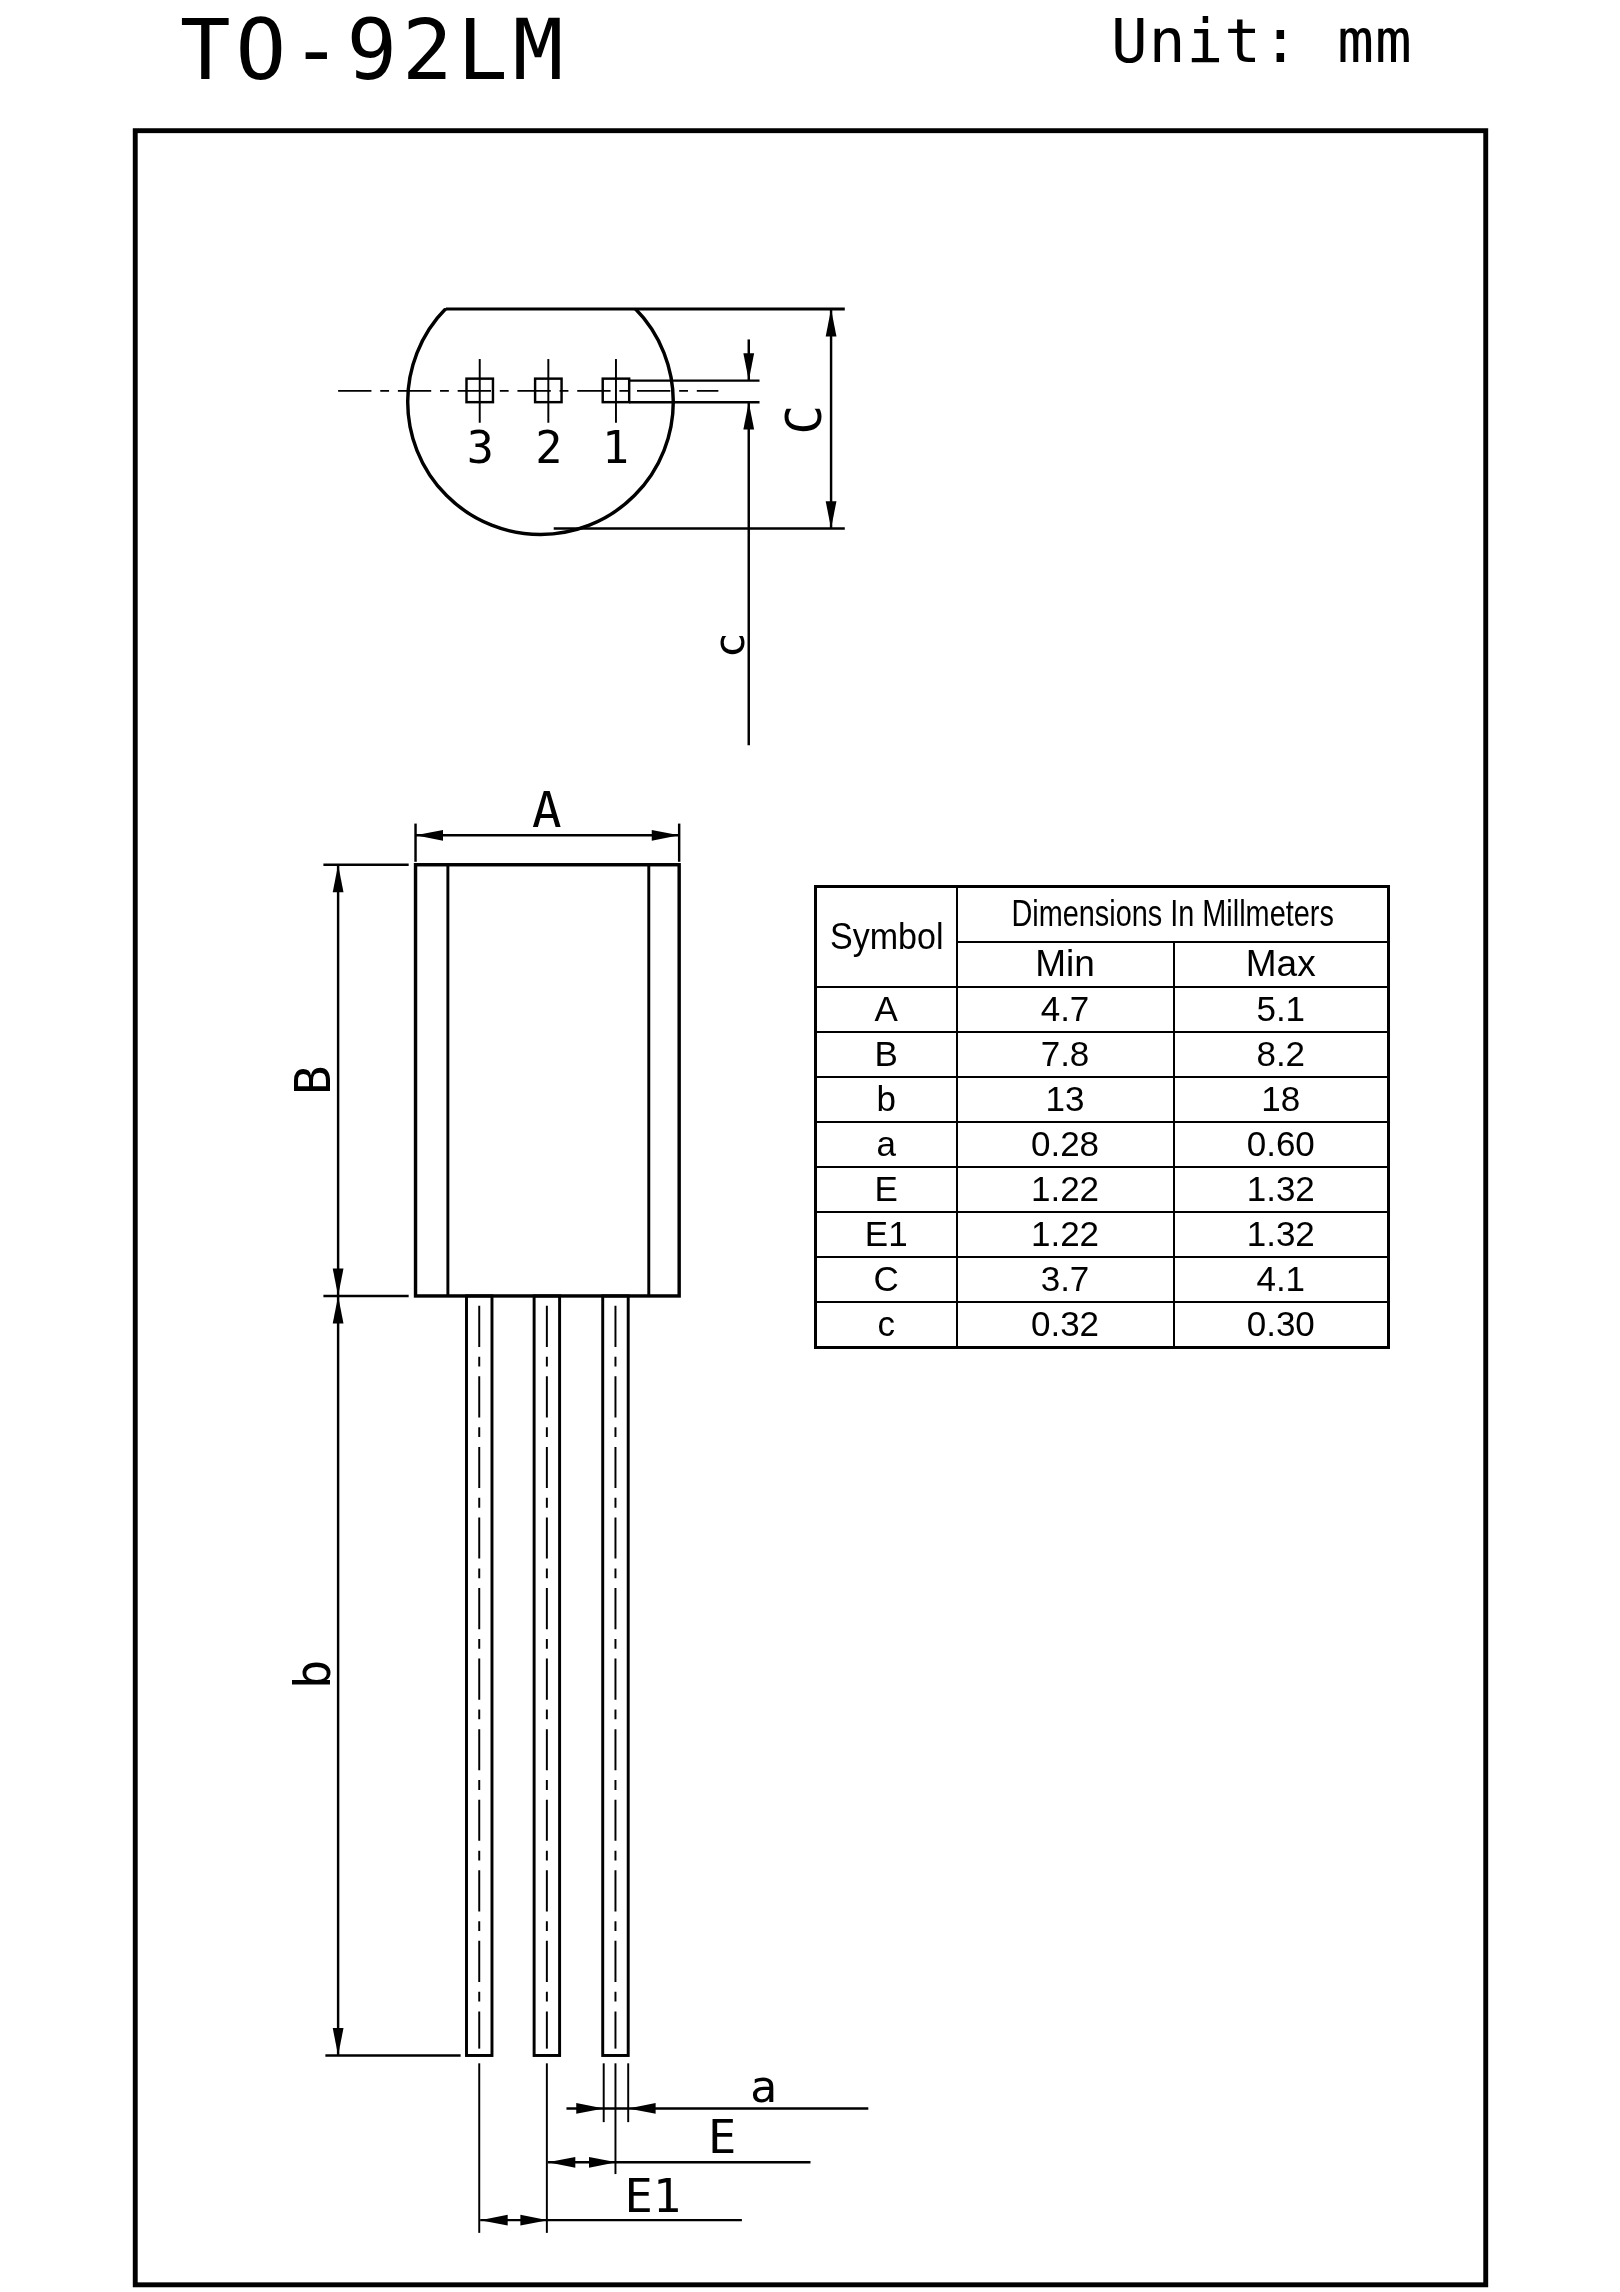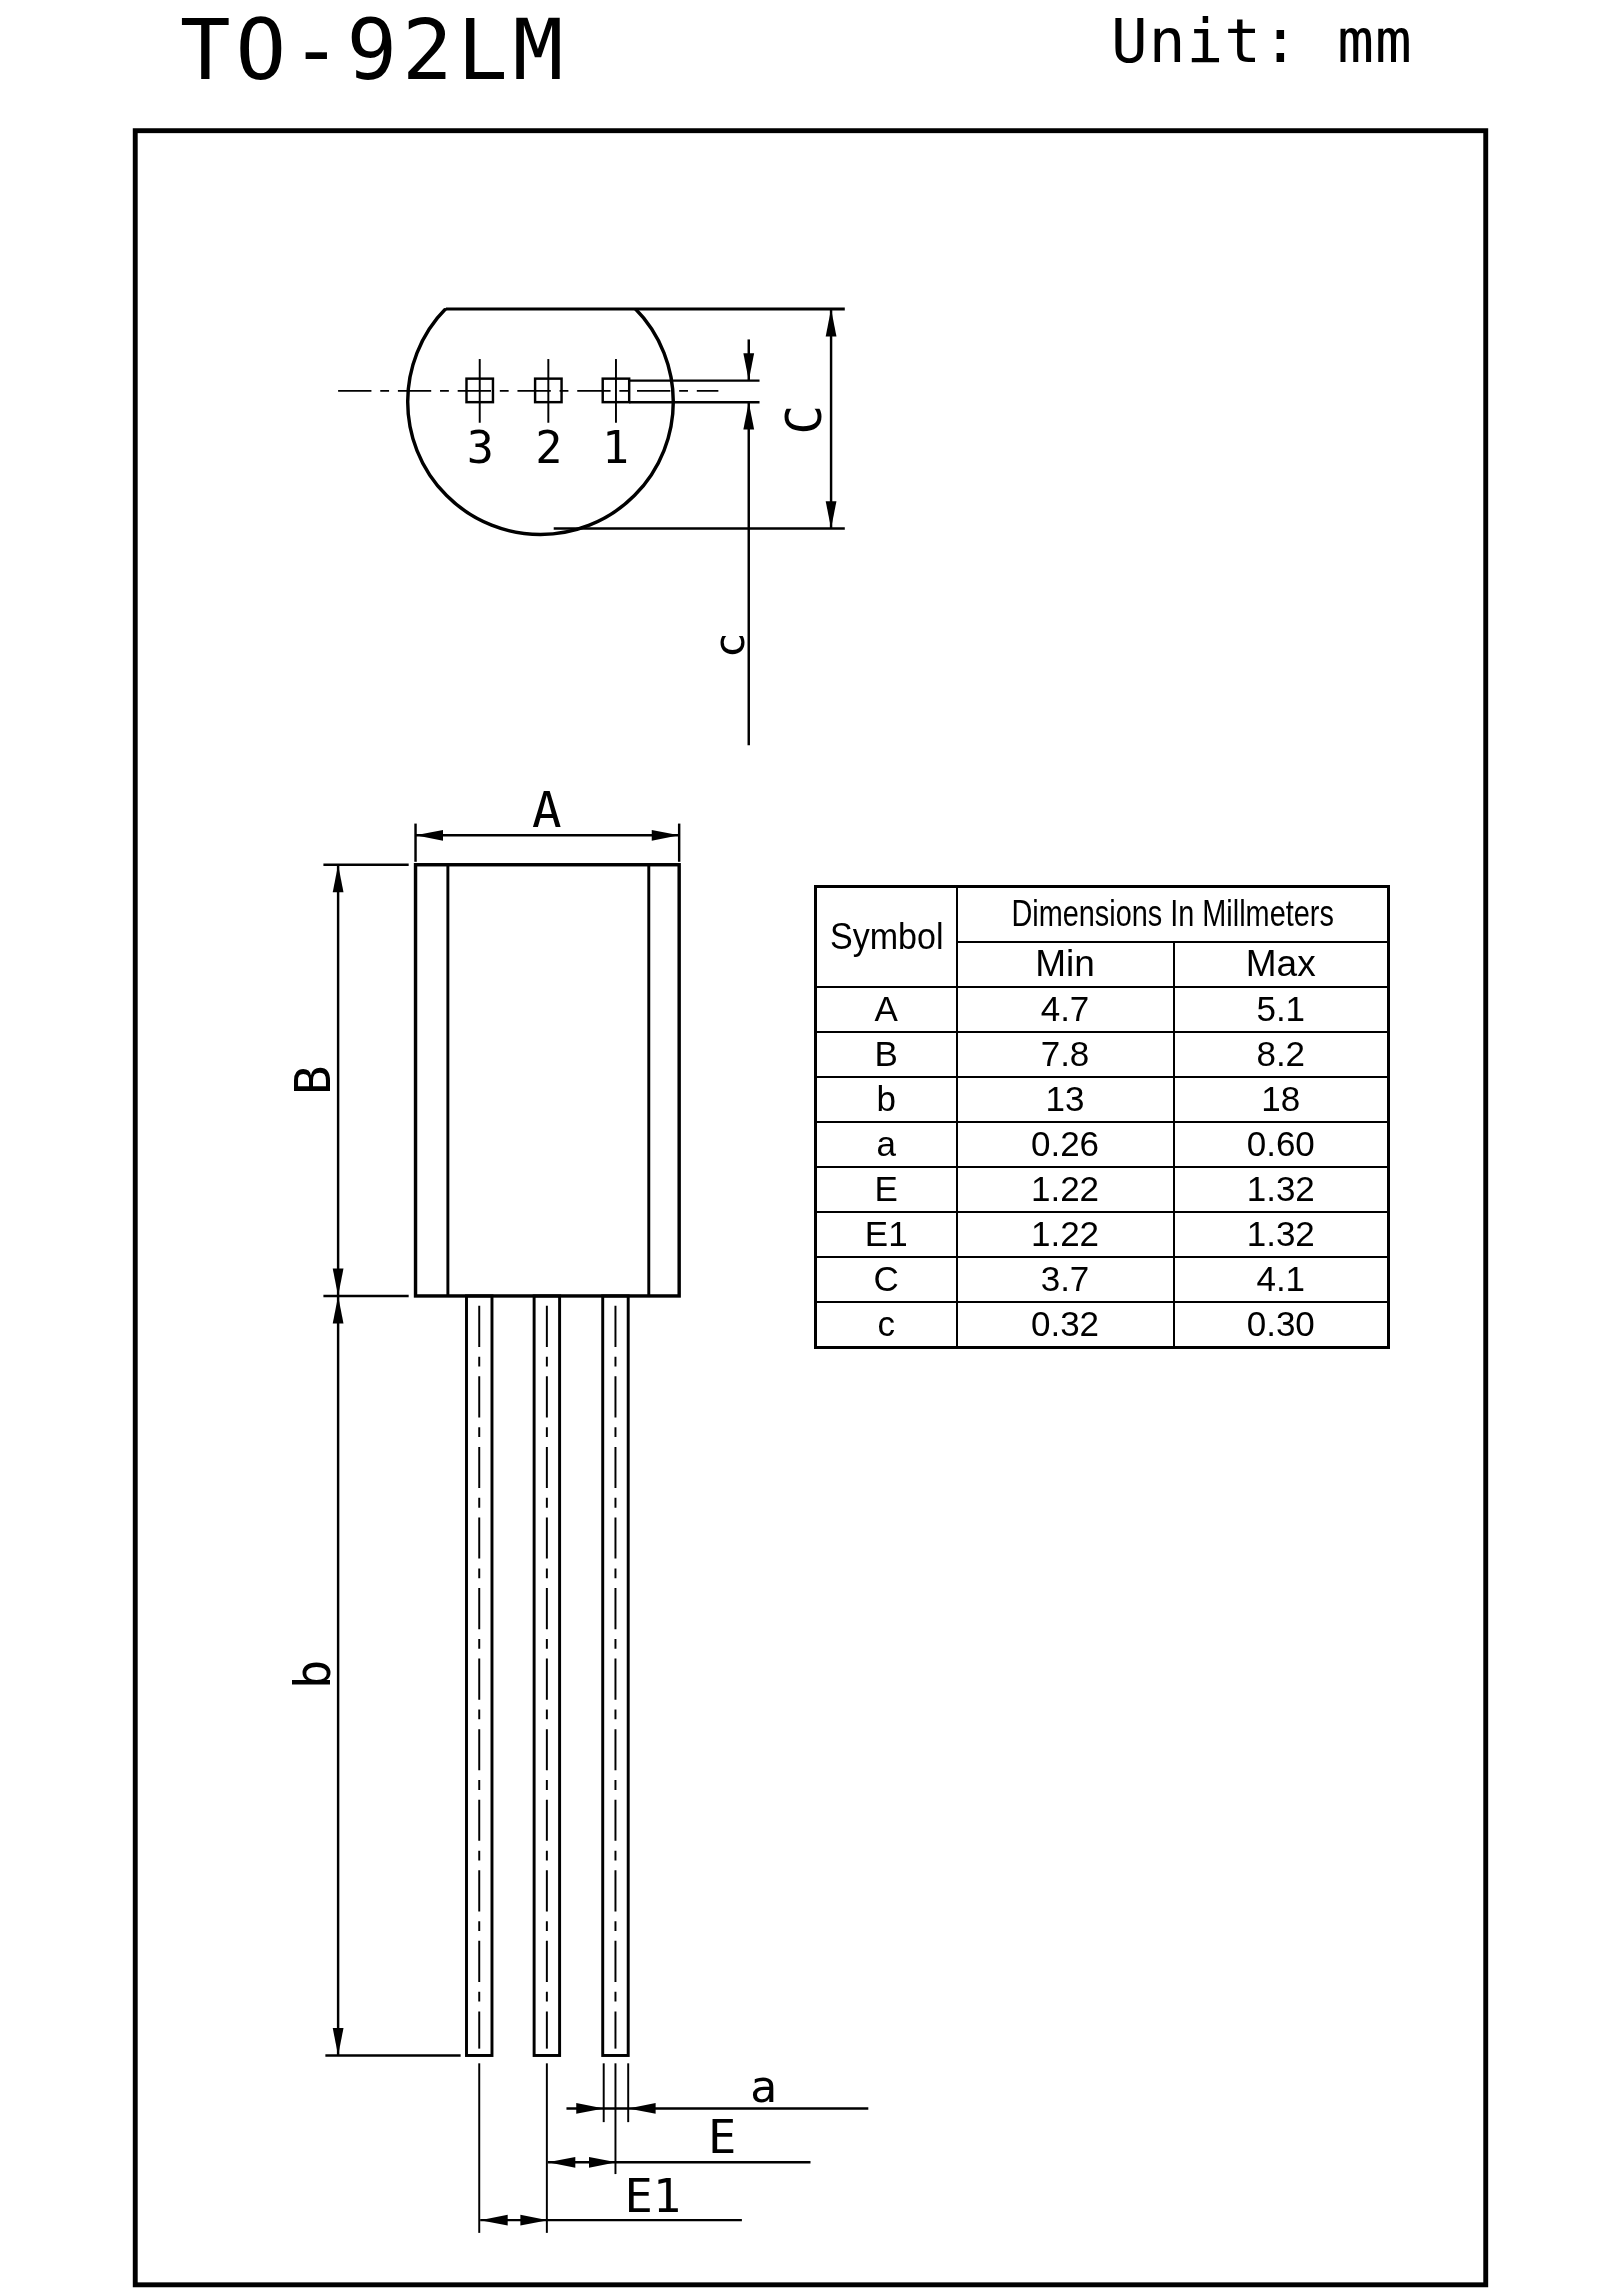--- a/index.html
+++ b/index.html
@@ -156,21 +156,21 @@
       <td>7.8</td>
       <td>8.2</td>
     </tr>
     <tr style="height:45px">
       <td>b</td>
       <td>13</td>
       <td>18</td>
     </tr>
     <tr style="height:45px">
       <td>a</td>
-      <td>0.26</td>
+      <td>0.28</td>
       <td>0.60</td>
     </tr>
     <tr style="height:45px">
       <td>E</td>
       <td>1.22</td>
       <td>1.32</td>
     </tr>
     <tr style="height:45px">
       <td>E1</td>
       <td>1.22</td>

